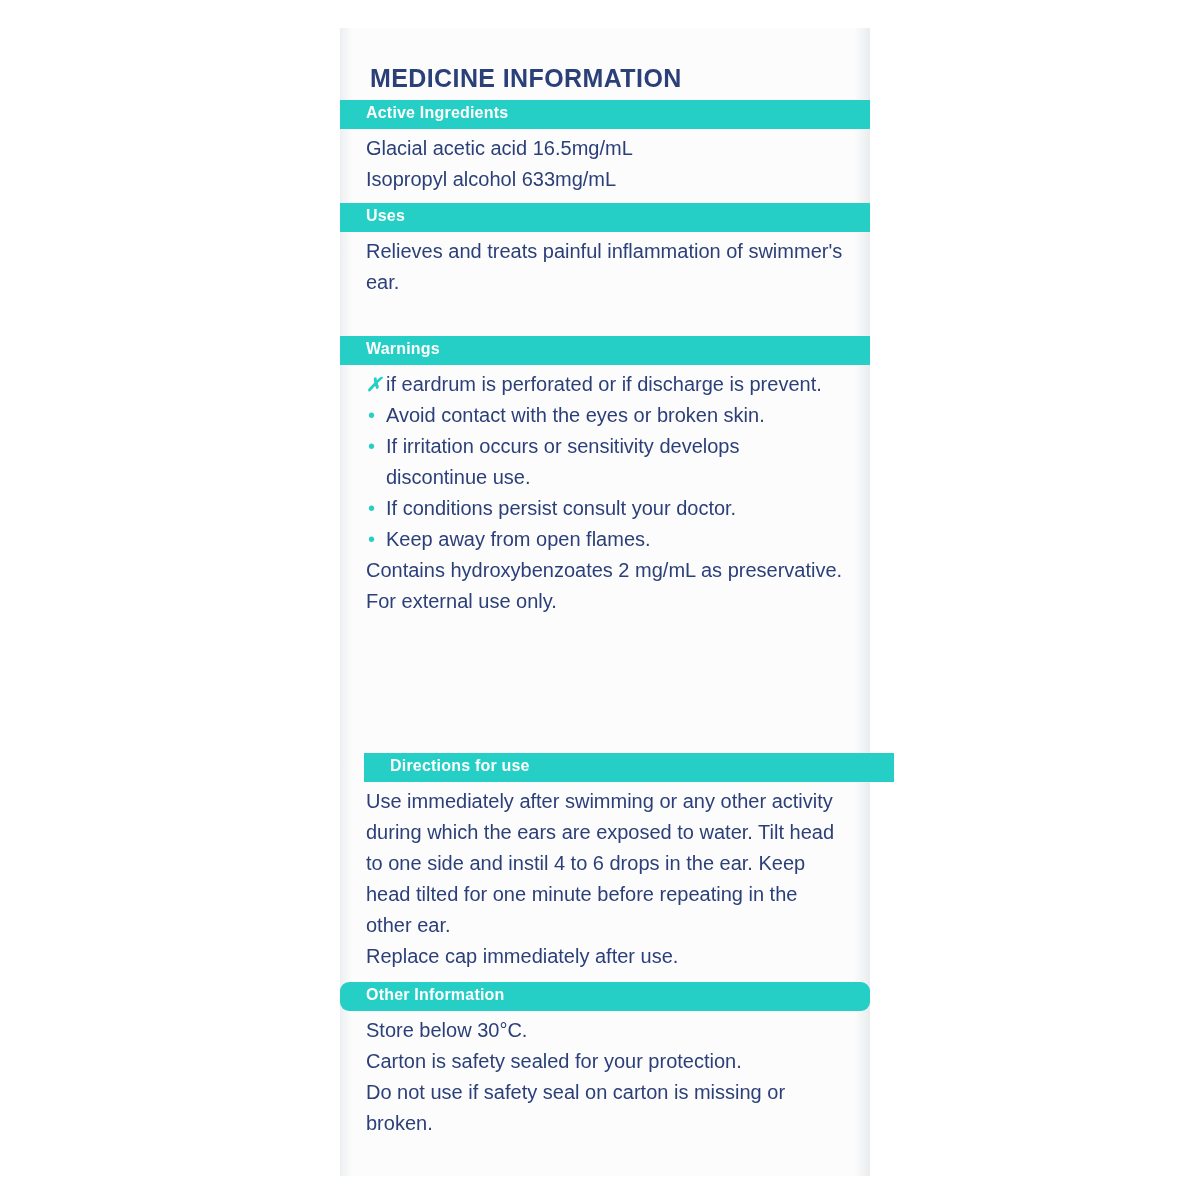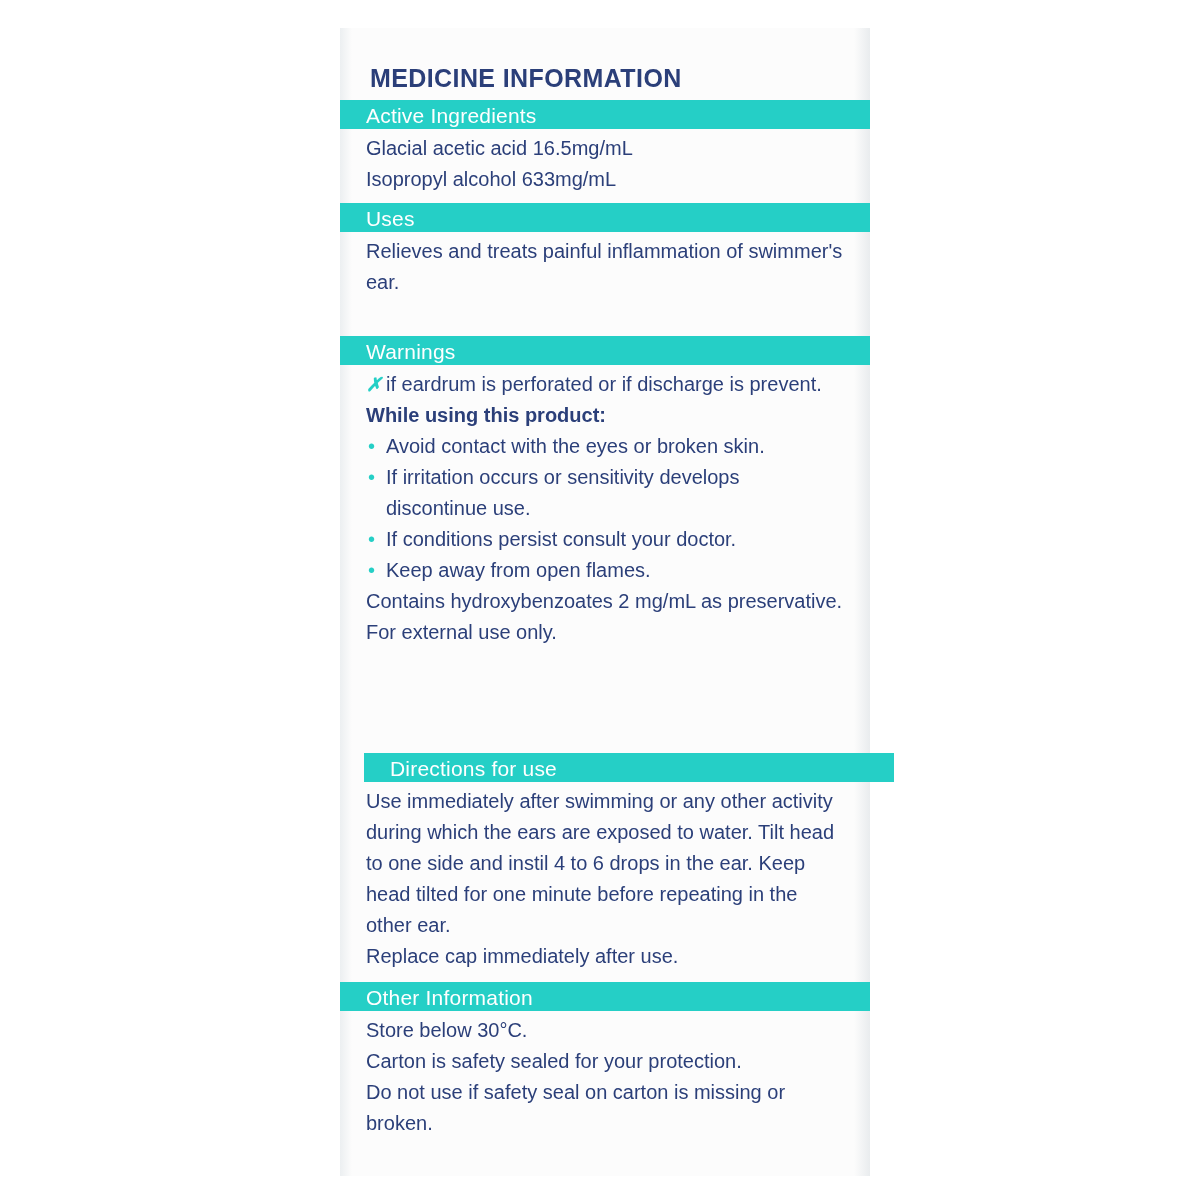--- a/index.html
+++ b/index.html
@@ -67,22 +67,22 @@
     position: absolute;
     left: 0;
     width: 530px;
     height: 29px;
     background: #25cfc6;
   }
   .bar span {
     position: absolute;
     left: 26px;
     top: 4px;
-    font-size: 21px;
-    font-weight: normal;
+    font-size: 16px;
+    font-weight: bold;
     color: #ffffff;
     letter-spacing: 0.2px;
   }
 
   .body-text {
     position: absolute;
     left: 26px;
     width: 480px;
     font-size: 20px;
     line-height: 31px;
@@ -153,21 +153,20 @@
       <div class="bar" style="top:308px;">
         <span>Warnings</span>
       </div>
       <div class="body-text" style="top:341px;">
         <ul class="bullets">
           <li>
             <span class="xmark">✗</span>
             <span>if eardrum is perforated or if discharge is prevent.</span>
           </li>
         </ul>
-        <p class="subhead">While using this product:</p>
         <ul class="bullets">
           <li>
             <span class="dot">•</span>
             <span>Avoid contact with the eyes or broken skin.</span>
           </li>
           <li>
             <span class="dot">•</span>
             <span>If irritation occurs or sensitivity develops discontinue use.</span>
           </li>
           <li>
@@ -184,21 +183,21 @@
       </div>
 
       <div class="bar" style="top:725px;margin-left:24px;">
         <span>Directions for use</span>
       </div>
       <div class="body-text" style="top:758px;">
         <p>Use immediately after swimming or any other activity during which the ears are exposed to water.  Tilt head to one side and instil 4 to 6 drops in the ear. Keep head tilted for one minute before repeating in the other ear.</p>
         <p>Replace cap immediately after use.</p>
       </div>
 
-      <div class="bar" style="top:954px;">
+      <div class="bar" style="top:954px;border-radius:9px;">
         <span>Other Information</span>
       </div>
       <div class="body-text" style="top:987px;">
         <p>Store below 30°C.</p>
         <p>Carton is safety sealed for your protection.</p>
         <p>Do not use if safety seal on carton is missing or broken.</p>
       </div>
 
     </div>
   </div>

